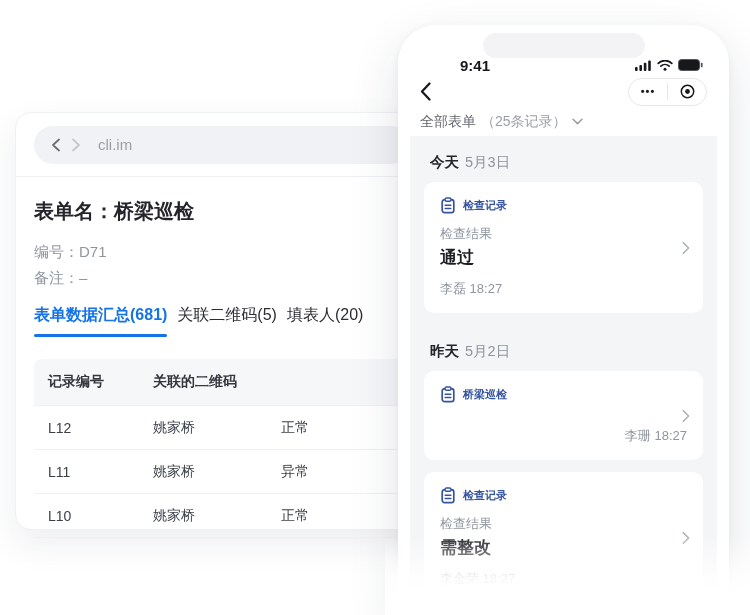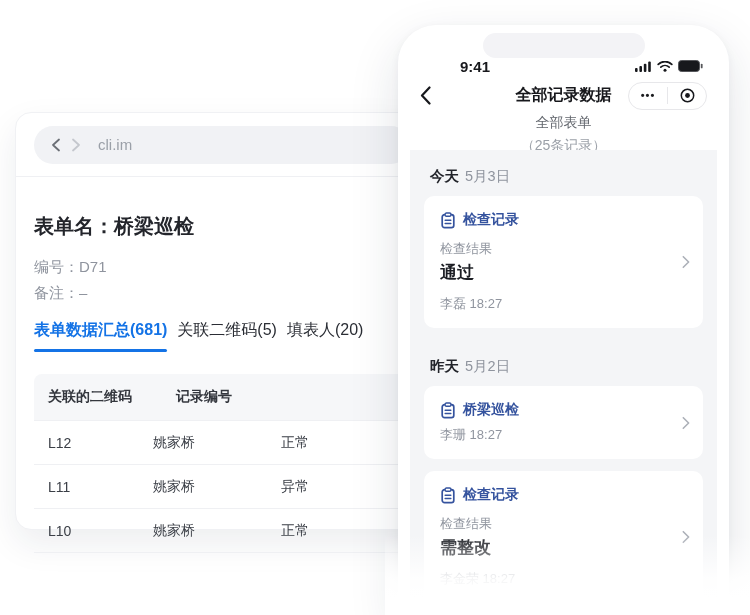--- a/index.html
+++ b/index.html
@@ -8,21 +8,21 @@
 
   
   .panel { position:absolute; left:15px; top:112px; width:414px; height:418px;
     background:#fff; border:1px solid #F0F1F4; border-radius:16px;
     box-shadow:0 14px 34px rgba(30,40,70,.08); z-index:1; }
   .chrome { height:64px; border-bottom:1px solid #EFF0F3; display:flex; align-items:center; padding:0 18px; }
   .urlbar { height:38px; flex:1; background:#F1F2F5; border-radius:19px;
     display:flex; align-items:center; padding:0 16px; gap:8px; }
   .url-text { color:#9BA0A8; font-size:15px; margin-left:8px; }
   .panel-body { padding:18px 18px 0; }
-  .form-title { font-size:20px; font-weight:700; color:#23252B; margin:18px 0 14px; }
+  .form-title { font-size:20px; font-weight:700; color:#23252B; margin:3px 0 14px; }
   .meta-line { font-size:15px; color:#8F949E; line-height:26px; }
   .tabs { display:flex; gap:10px; margin-top:14px; }
   .tab { font-size:16px; color:#2A2D34; padding-bottom:11px; position:relative; cursor:default; }
   .tab.active { color:#1473E6; font-weight:700; }
   .tab.active::after { content:''; position:absolute; left:0; right:0; bottom:0;
     height:3px; background:#1473E6; border-radius:2px; }
   .table { margin-top:22px; border-bottom:1px solid #EFF0F3; }
   .t-head, .t-row { display:flex; align-items:center; }
   .t-head { height:46px; background:#F6F7F9; border-radius:8px 8px 0 0;
     font-size:14px; font-weight:700; color:#34373E; }
@@ -46,35 +46,35 @@
   .navbar { height:42px; display:flex; align-items:center; position:relative; padding:0 10px; }
   .nav-back { width:32px; display:flex; align-items:center; cursor:pointer; }
   .nav-title { position:absolute; left:50%; transform:translateX(-50%);
     font-size:16px; font-weight:700; color:#17181C; white-space:nowrap; }
   .capsule { margin-left:auto; width:79px; height:28px; border:1px solid #E7E7EA;
     border-radius:15px; display:flex; align-items:center; background:#fff; }
   .cap-half { flex:1; display:flex; align-items:center; justify-content:center; cursor:pointer; }
   .cap-dots { font-size:11px; letter-spacing:1px; color:#1B1C1F; font-weight:700; line-height:1; }
   .cap-div { width:1px; height:17px; background:#E7E7EA; }
   .filterbar { height:36px; display:flex; align-items:center; padding:0 10px; gap:5px;
-    font-size:14px; cursor:pointer;flex-direction:column; }
+    font-size:14px; cursor:pointer; }
   .filter-name { color:#63676E; }
   .filter-count { color:#9BA0A8; }
   .screen { flex:1; background:#F4F5F7; padding:0 14px; }
   .section-label { padding:17px 6px 10px; font-size:14.5px; }
   .s-day { font-weight:700; color:#23252B; margin-right:6px; }
   .s-date { color:#8F949E;text-align:center; }
   .card { background:#fff; border-radius:10px; padding:15px 16px; position:relative;
     margin-bottom:12px; cursor:pointer; }
-  .card-title { display:flex; align-items:center; gap:7px; font-size:14px;
+  .card-title { display:flex; align-items:center; gap:7px; font-size:11px;
     font-weight:700; color:#35539E; }
   .f-label { margin-top:11px; font-size:13px; color:#90959F; }
   .f-value { margin-top:3px; font-size:17px; font-weight:700; color:#1C1E24; }
   .card-meta { margin-top:11px; font-size:13px; color:#90959F; }
-  .card-meta.tight { margin-top:7px; }
+  .card-meta.tight { margin-top:24px;text-align:right; }
   .chev { position:absolute; right:13px; top:50%; transform:translateY(-50%); display:flex; }
 
   .fade { position:absolute; left:385px; top:535px; width:365px; height:80px; z-index:3;
     pointer-events:none;
     background:linear-gradient(to bottom, rgba(255,255,255,0) 0%, rgba(255,255,255,.9) 55%, #fff 78%); }
 </style>
 </head>
 <body>
 
 <div class="panel">
@@ -100,22 +100,22 @@
     <div class="meta-line"><span>备注：</span><span>–</span></div>
 
     <div class="tabs">
       <div class="tab active">表单数据汇总(681)</div>
       <div class="tab">关联二维码(5)</div>
       <div class="tab">填表人(20)</div>
     </div>
 
     <div class="table">
       <div class="t-head">
+        <div class="t-c c1">记录编号</div>
         <div class="t-c c2">关联的二维码</div>
-        <div class="t-c c1">记录编号</div>
       </div>
       <div class="t-row">
         <div class="t-c c1">L12</div>
         <div class="t-c c2">姚家桥</div>
         <div class="t-c c3">正常</div>
       </div>
       <div class="t-row">
         <div class="t-c c1">L11</div>
         <div class="t-c c2">姚家桥</div>
         <div class="t-c c3">异常</div>
@@ -158,21 +158,20 @@
       </span>
     </span>
   </div>
 
   <div class="navbar">
     <span class="nav-back">
       <svg width="11" height="19" viewBox="0 0 11 19">
           <path d="M9.5 1.5 L2 9.5 L9.5 17.5" fill="none" stroke="#17181C" stroke-width="2.2" stroke-linecap="round" stroke-linejoin="round"></path>
         </svg>
     </span>
-    <span class="nav-title">全部记录数据</span>
     <span class="capsule">
       <span class="cap-half">
           <span class="cap-dots">•••</span>
         </span>
       <span class="cap-div"></span>
       <span class="cap-half">
         <svg width="15" height="15" viewBox="0 0 15 15">
             <circle cx="7.5" cy="7.5" r="6.2" fill="none" stroke="#17181C" stroke-width="1.5"></circle>
             <circle cx="7.5" cy="7.5" r="2.4" fill="#17181C"></circle>
           </svg>

